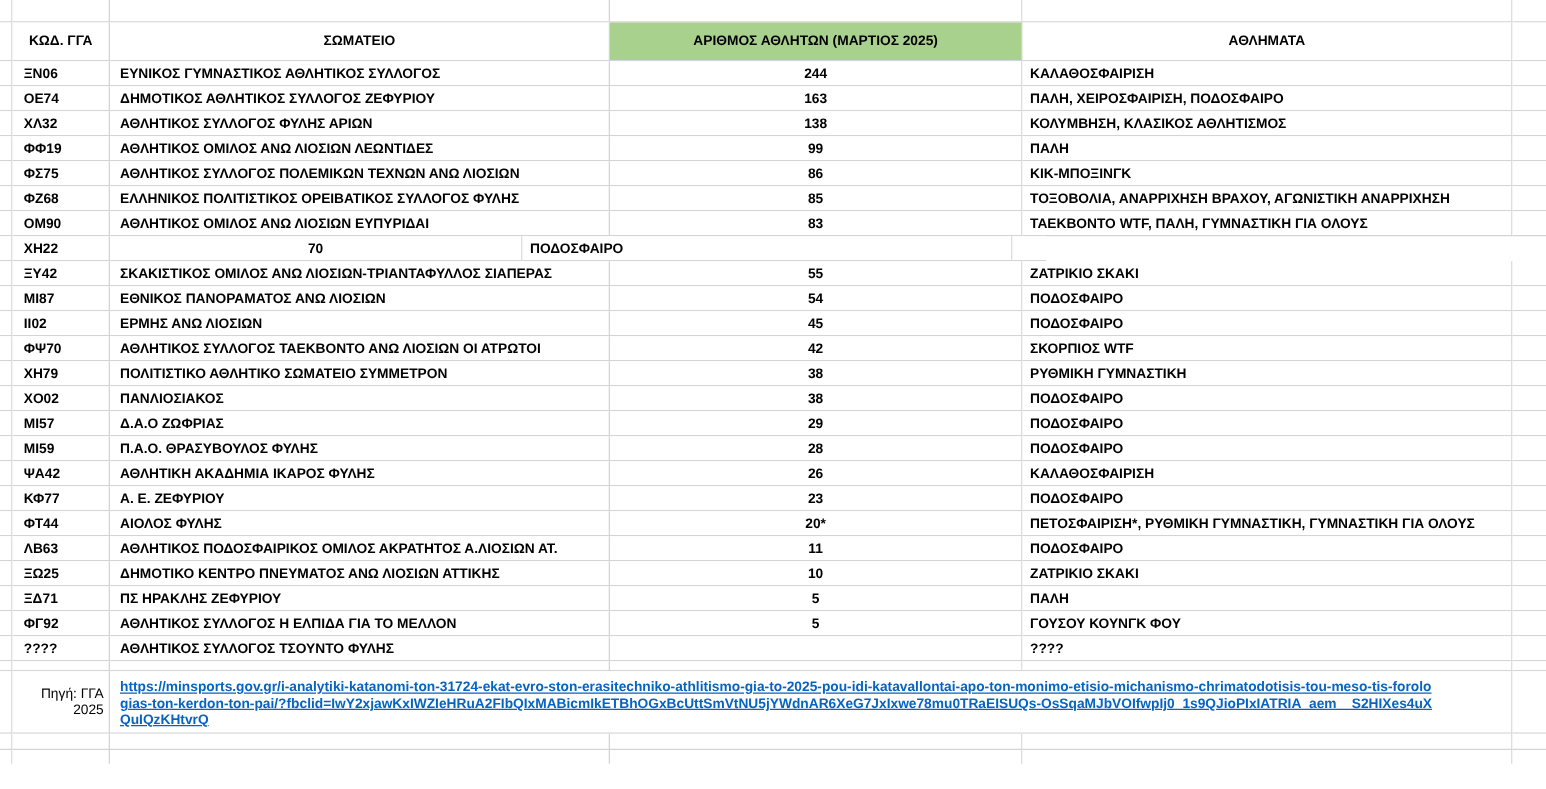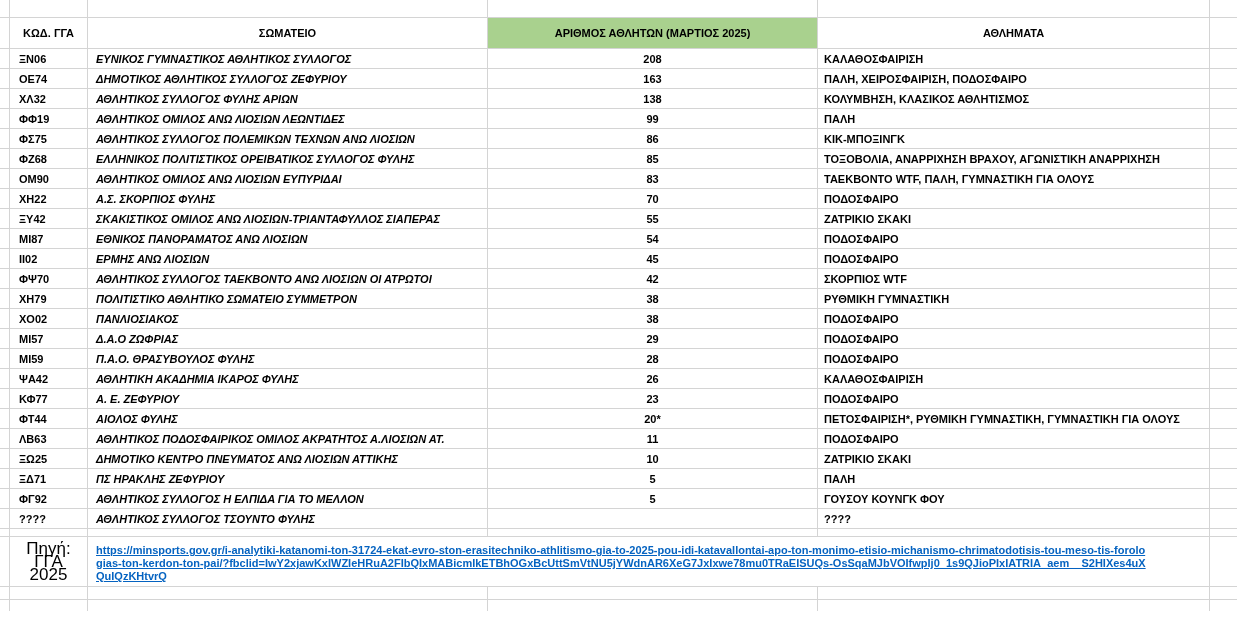--- a/index.html
+++ b/index.html
@@ -30,27 +30,27 @@
   .r-data .cell{height:20px;}
   .r-gap .cell{height:8px;}
   .r-footer .cell{height:50px;}
   .r-b1 .cell{height:13px;}
   .r-b2 .cell{height:11px;border-bottom:none;}
 
   .th{font-weight:bold;justify-content:center;text-align:center;}
   .green{background:#a9d18e;text-align:center;}
 
   .code{font-weight:bold;padding-left:9px;white-space:nowrap;}
-  .club{font-weight:bold;padding-left:8px;white-space:nowrap;overflow:visible;font-style:italic;}
+  .club{font-weight:bold;padding-left:8px;white-space:nowrap;overflow:visible;}
   .num{font-weight:bold;justify-content:center;}
   .sports{font-weight:bold;padding-left:6px;white-space:nowrap;overflow:visible;}
 
   .src{
-    justify-content:center;text-align:center;
-    font-size:17px;line-height:13px;font-weight:normal;
+    justify-content:center;text-align:right;
+    font-size:11px;line-height:13px;font-weight:normal;
     padding:0 4px;
   }
   .link-cell{align-items:flex-start;padding:7px 60px 0 8px;}
   .link-cell a{
     color:#0563c1;text-decoration:underline;
     font-size:11px;line-height:13px;font-weight:bold;
     word-break:break-all;display:block;cursor:pointer;
   }
 </style>
 </head>
@@ -74,21 +74,21 @@
     <div class="cell cD th green">ΑΡΙΘΜΟΣ ΑΘΛΗΤΩΝ (ΜΑΡΤΙΟΣ 2025)</div>
     <div class="cell cE th">ΑΘΛΗΜΑΤΑ</div>
     <div class="cell cF"></div>
   </div>
 
   <div id="rows">
     <div class="row r-data">
       <div class="cell cA"></div>
       <div class="cell cB code">ΞΝ06</div>
       <div class="cell cC club">ΕΥΝΙΚΟΣ ΓΥΜΝΑΣΤΙΚΟΣ ΑΘΛΗΤΙΚΟΣ ΣΥΛΛΟΓΟΣ</div>
-      <div class="cell cD num">208</div>
+      <div class="cell cD num">244</div>
       <div class="cell cE sports">ΚΑΛΑΘΟΣΦΑΙΡΙΣΗ</div>
       <div class="cell cF"></div>
     </div>
 
     <div class="row r-data">
       <div class="cell cA"></div>
       <div class="cell cB code">ΟΕ74</div>
       <div class="cell cC club">ΔΗΜΟΤΙΚΟΣ ΑΘΛΗΤΙΚΟΣ ΣΥΛΛΟΓΟΣ ΖΕΦΥΡΙΟΥ</div>
       <div class="cell cD num">163</div>
       <div class="cell cE sports">ΠΑΛΗ, ΧΕΙΡΟΣΦΑΙΡΙΣΗ, ΠΟΔΟΣΦΑΙΡΟ</div>
@@ -137,21 +137,20 @@
       <div class="cell cC club">ΑΘΛΗΤΙΚΟΣ ΟΜΙΛΟΣ ΑΝΩ ΛΙΟΣΙΩΝ ΕΥΠΥΡΙΔΑΙ</div>
       <div class="cell cD num">83</div>
       <div class="cell cE sports">ΤΑΕΚΒΟΝΤΟ WTF, ΠΑΛΗ, ΓΥΜΝΑΣΤΙΚΗ ΓΙΑ ΟΛΟΥΣ</div>
       <div class="cell cF"></div>
     </div>
 
 
     <div class="row r-data">
       <div class="cell cA"></div>
       <div class="cell cB code">ΧΗ22</div>
-      <div class="cell cC club">Α.Σ. ΣΚΟΡΠΙΟΣ ΦΥΛΗΣ</div>
       <div class="cell cD num">70</div>
       <div class="cell cE sports">ΠΟΔΟΣΦΑΙΡΟ</div>
       <div class="cell cF"></div>
     </div>
 
     <div class="row r-data">
       <div class="cell cA"></div>
       <div class="cell cB code">ΞΥ42</div>
       <div class="cell cC club">ΣΚΑΚΙΣΤΙΚΟΣ ΟΜΙΛΟΣ ΑΝΩ ΛΙΟΣΙΩΝ-ΤΡΙΑΝΤΑΦΥΛΛΟΣ ΣΙΑΠΕΡΑΣ</div>
       <div class="cell cD num">55</div>

